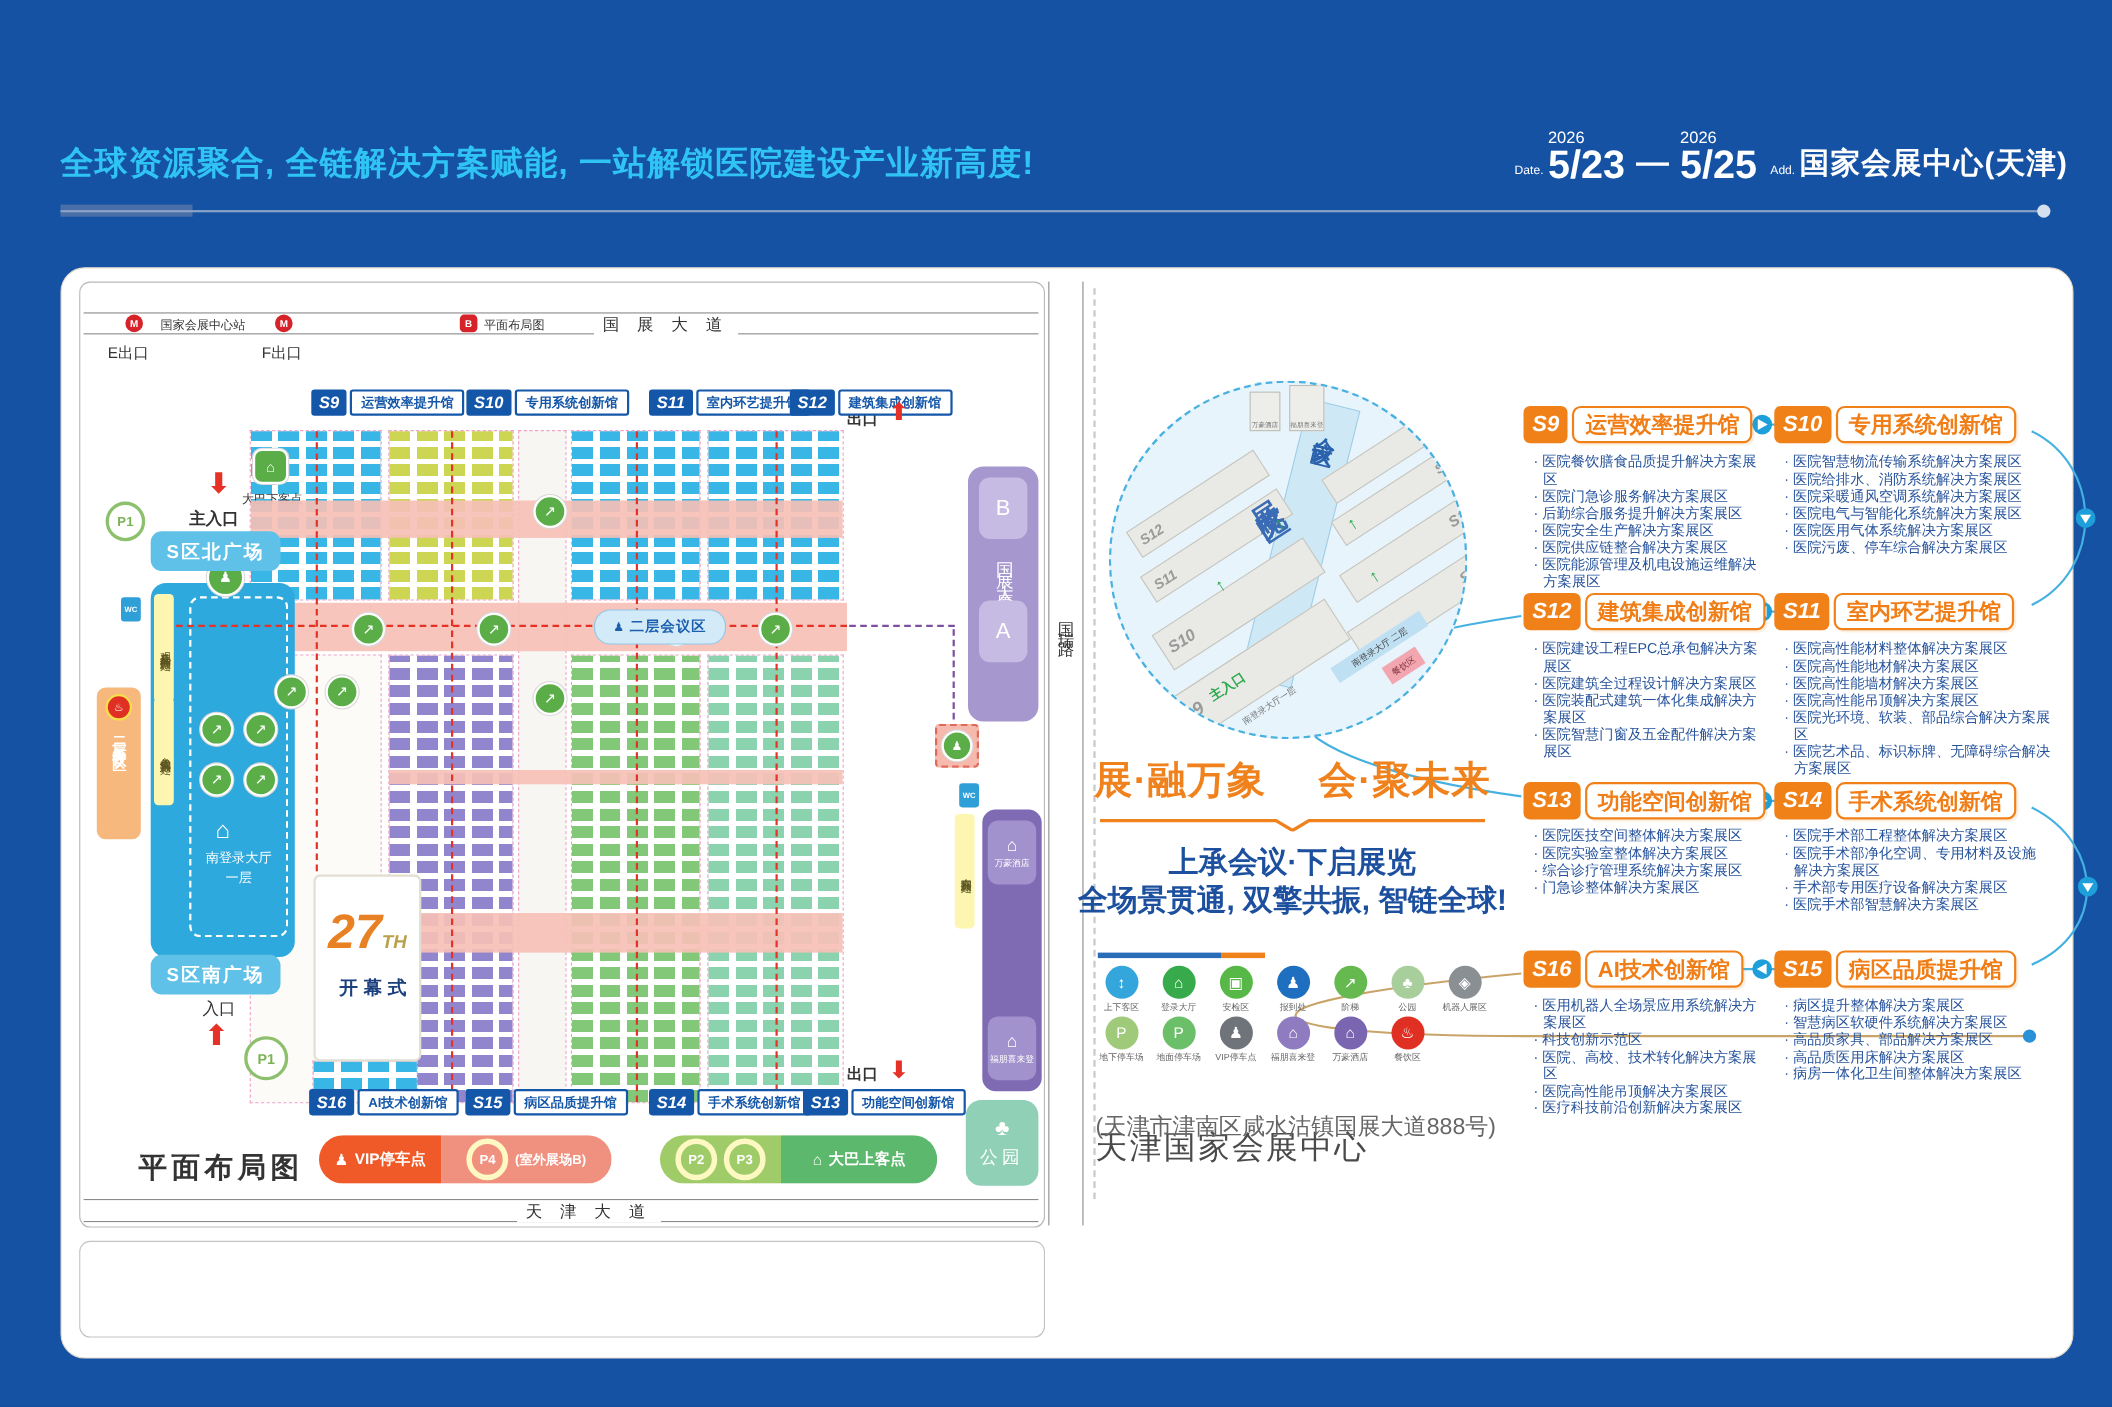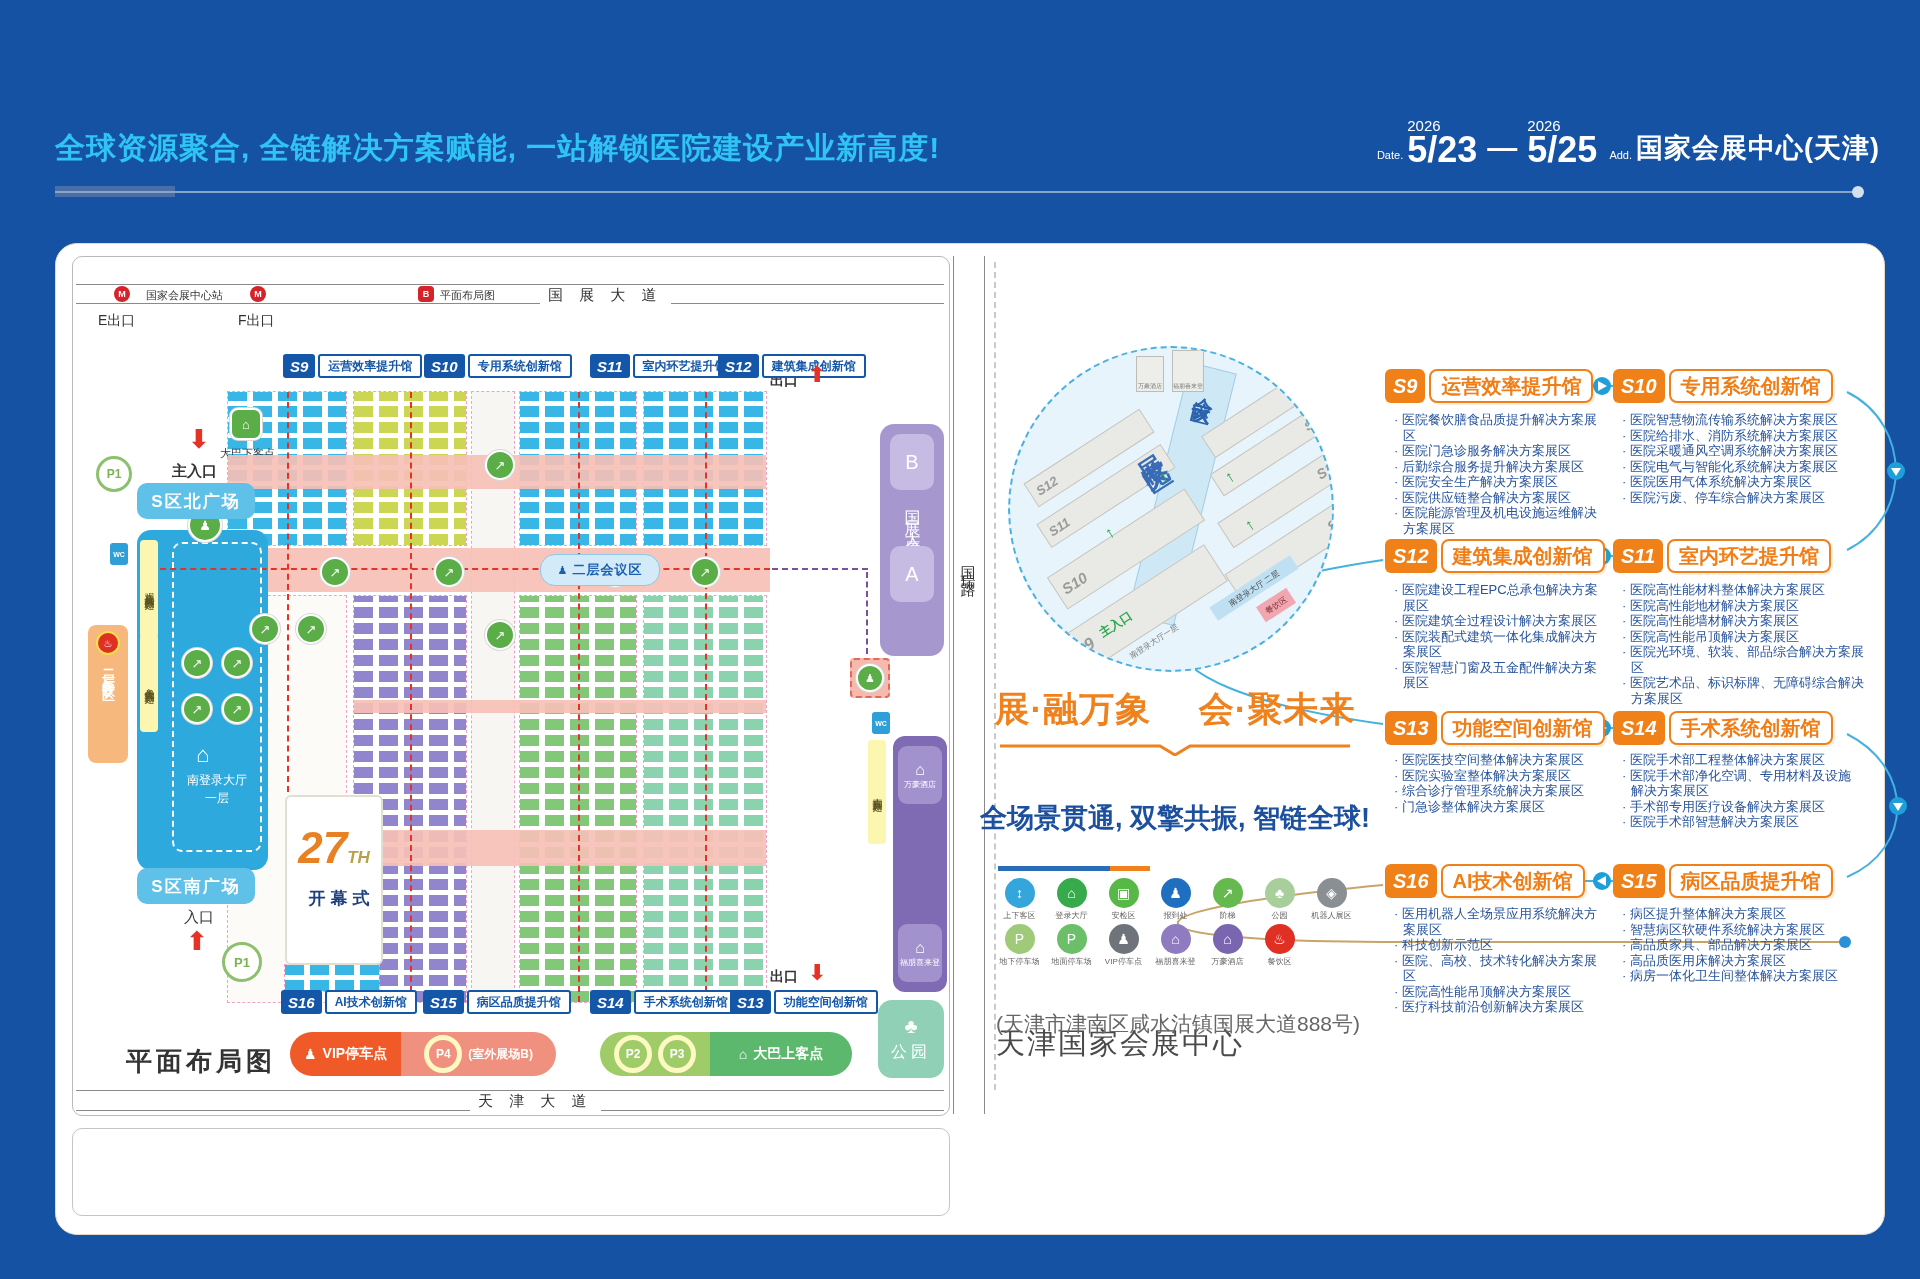--- a/index.html
+++ b/index.html
@@ -340,20 +340,21 @@
   </div>
 
   <div class="slogan">
     <span>展·融万象</span>
     <span style="display:inline-block;width:26px;"></span>
     <span>会·聚未来</span>
   </div>
   <svg class="slogan-div" viewBox="0 0 350 12">
     <path d="M0 2 H160 L175 11 L190 2 H350" fill="none" stroke="#f0821e" stroke-width="3"></path>
   </svg>
+  <div class="bluetxt" style="left:985px;top:766px;width:380px;font-size:27px;">上承会议·下启展览</div>
   <div class="bluetxt" style="left:960px;top:800px;width:430px;font-size:27px;">全场景贯通, 双擎共振, 智链全球!</div>
 
   <div class="legbar" style="left:998px;top:866px;width:112px;background:#2a6cb5;"></div>
   <div class="legbar" style="left:1110px;top:866px;width:40px;background:#f0821e;"></div>
   <div class="lgrow" style="left:996px;top:878px;">
     <div class="lgitem">
         <div class="lg" style="background:#35a6dc;">↕</div>
         <div class="lgl">上下客区</div>
       </div>
     <div class="lgitem">

